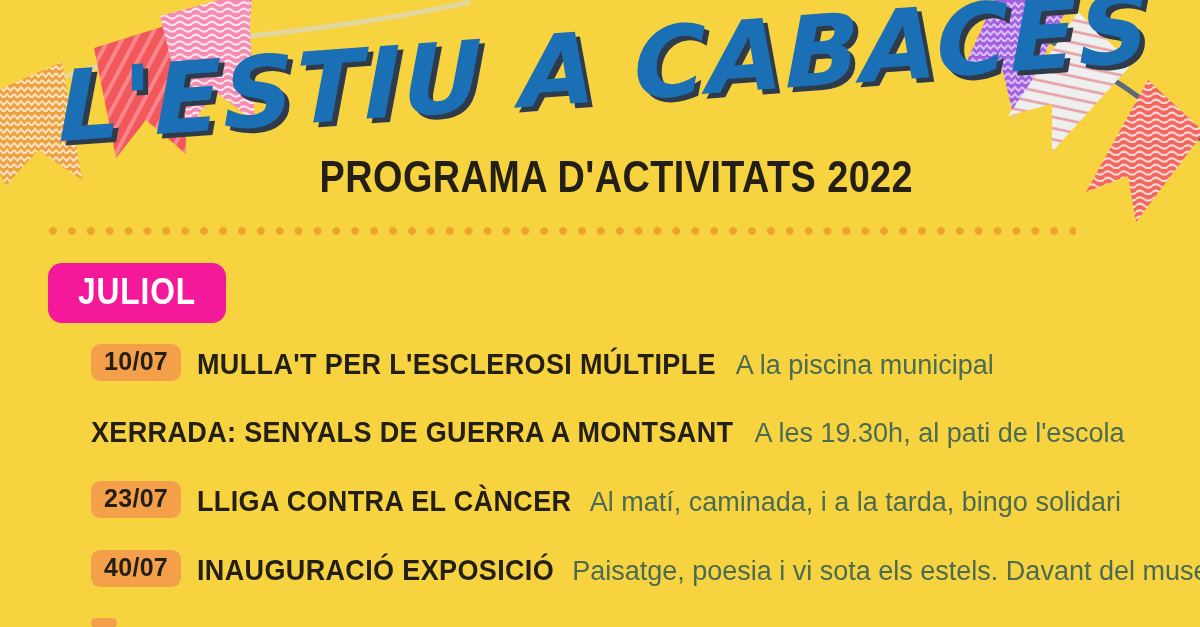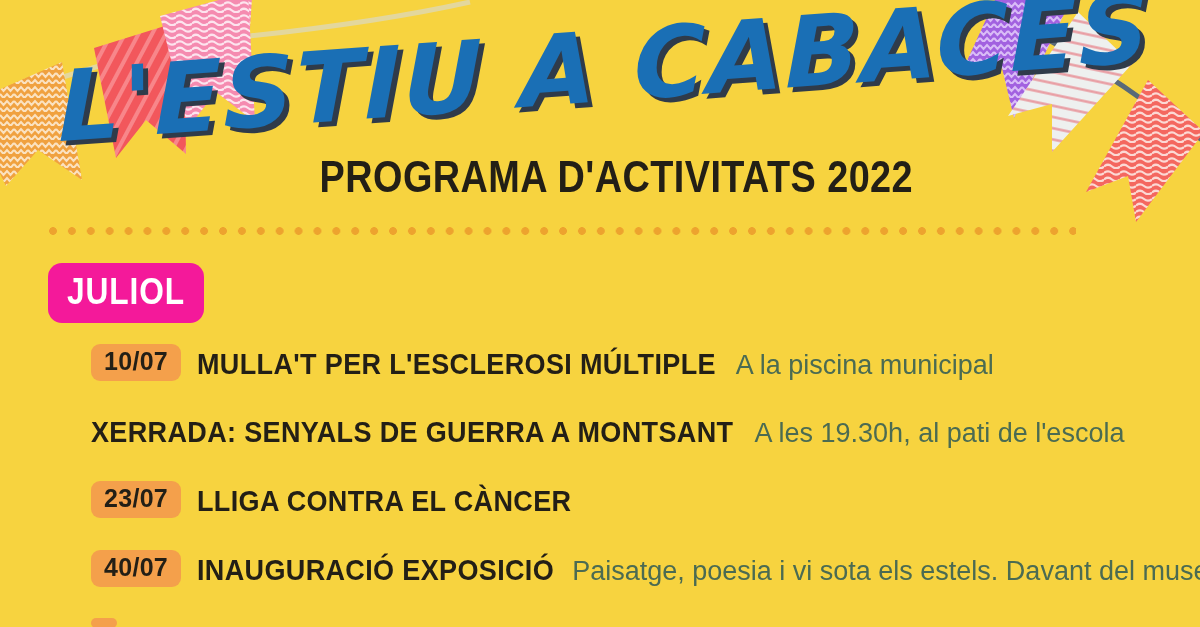--- a/index.html
+++ b/index.html
@@ -87,21 +87,21 @@
     background-size: 18.9px 10px;
     background-repeat: repeat-x;
   }
 
   
   .month-badge {
     position: absolute;
     left: 48px;
     top: 263px;
     min-width: 144px;
-    padding: 11px 11px 13px;
+    padding: 11px 22px 13px;
     box-sizing: border-box;
     background: #f4199a;
     border-radius: 14px;
     text-align: center;
   }
   .month-badge .month-label {
     display: block;
     font-family: "Liberation Sans Narrow", "Liberation Sans", sans-serif;
     font-weight: bold;
     font-size: 36px;
@@ -254,20 +254,21 @@
     </div>
 
     <div class="event-row">
       <span class="event-title">XERRADA: SENYALS DE GUERRA A MONTSANT</span>
       <span class="event-desc" style="margin-left: -50.2375px;">A les 19.30h, al pati de l'escola</span>
     </div>
 
     <div class="event-row">
       <span class="date-badge">23/07</span>
       <span class="event-title">LLIGA CONTRA EL CÀNCER</span>
+      <span class="event-desc" style="margin-left: -23.4414px;">Al matí, caminada, i a la tarda, bingo solidari</span>
     </div>
 
     <div class="event-row">
       <span class="date-badge">40/07</span>
       <span class="event-title">INAUGURACIÓ EXPOSICIÓ</span>
       <span class="event-desc" style="margin-left: -21.7103px;">Paisatge, poesia i vi sota els estels. Davant del museu, a les 22.30h</span>
     </div>
 
     <div class="event-row">
       <span class="date-badge"></span>

